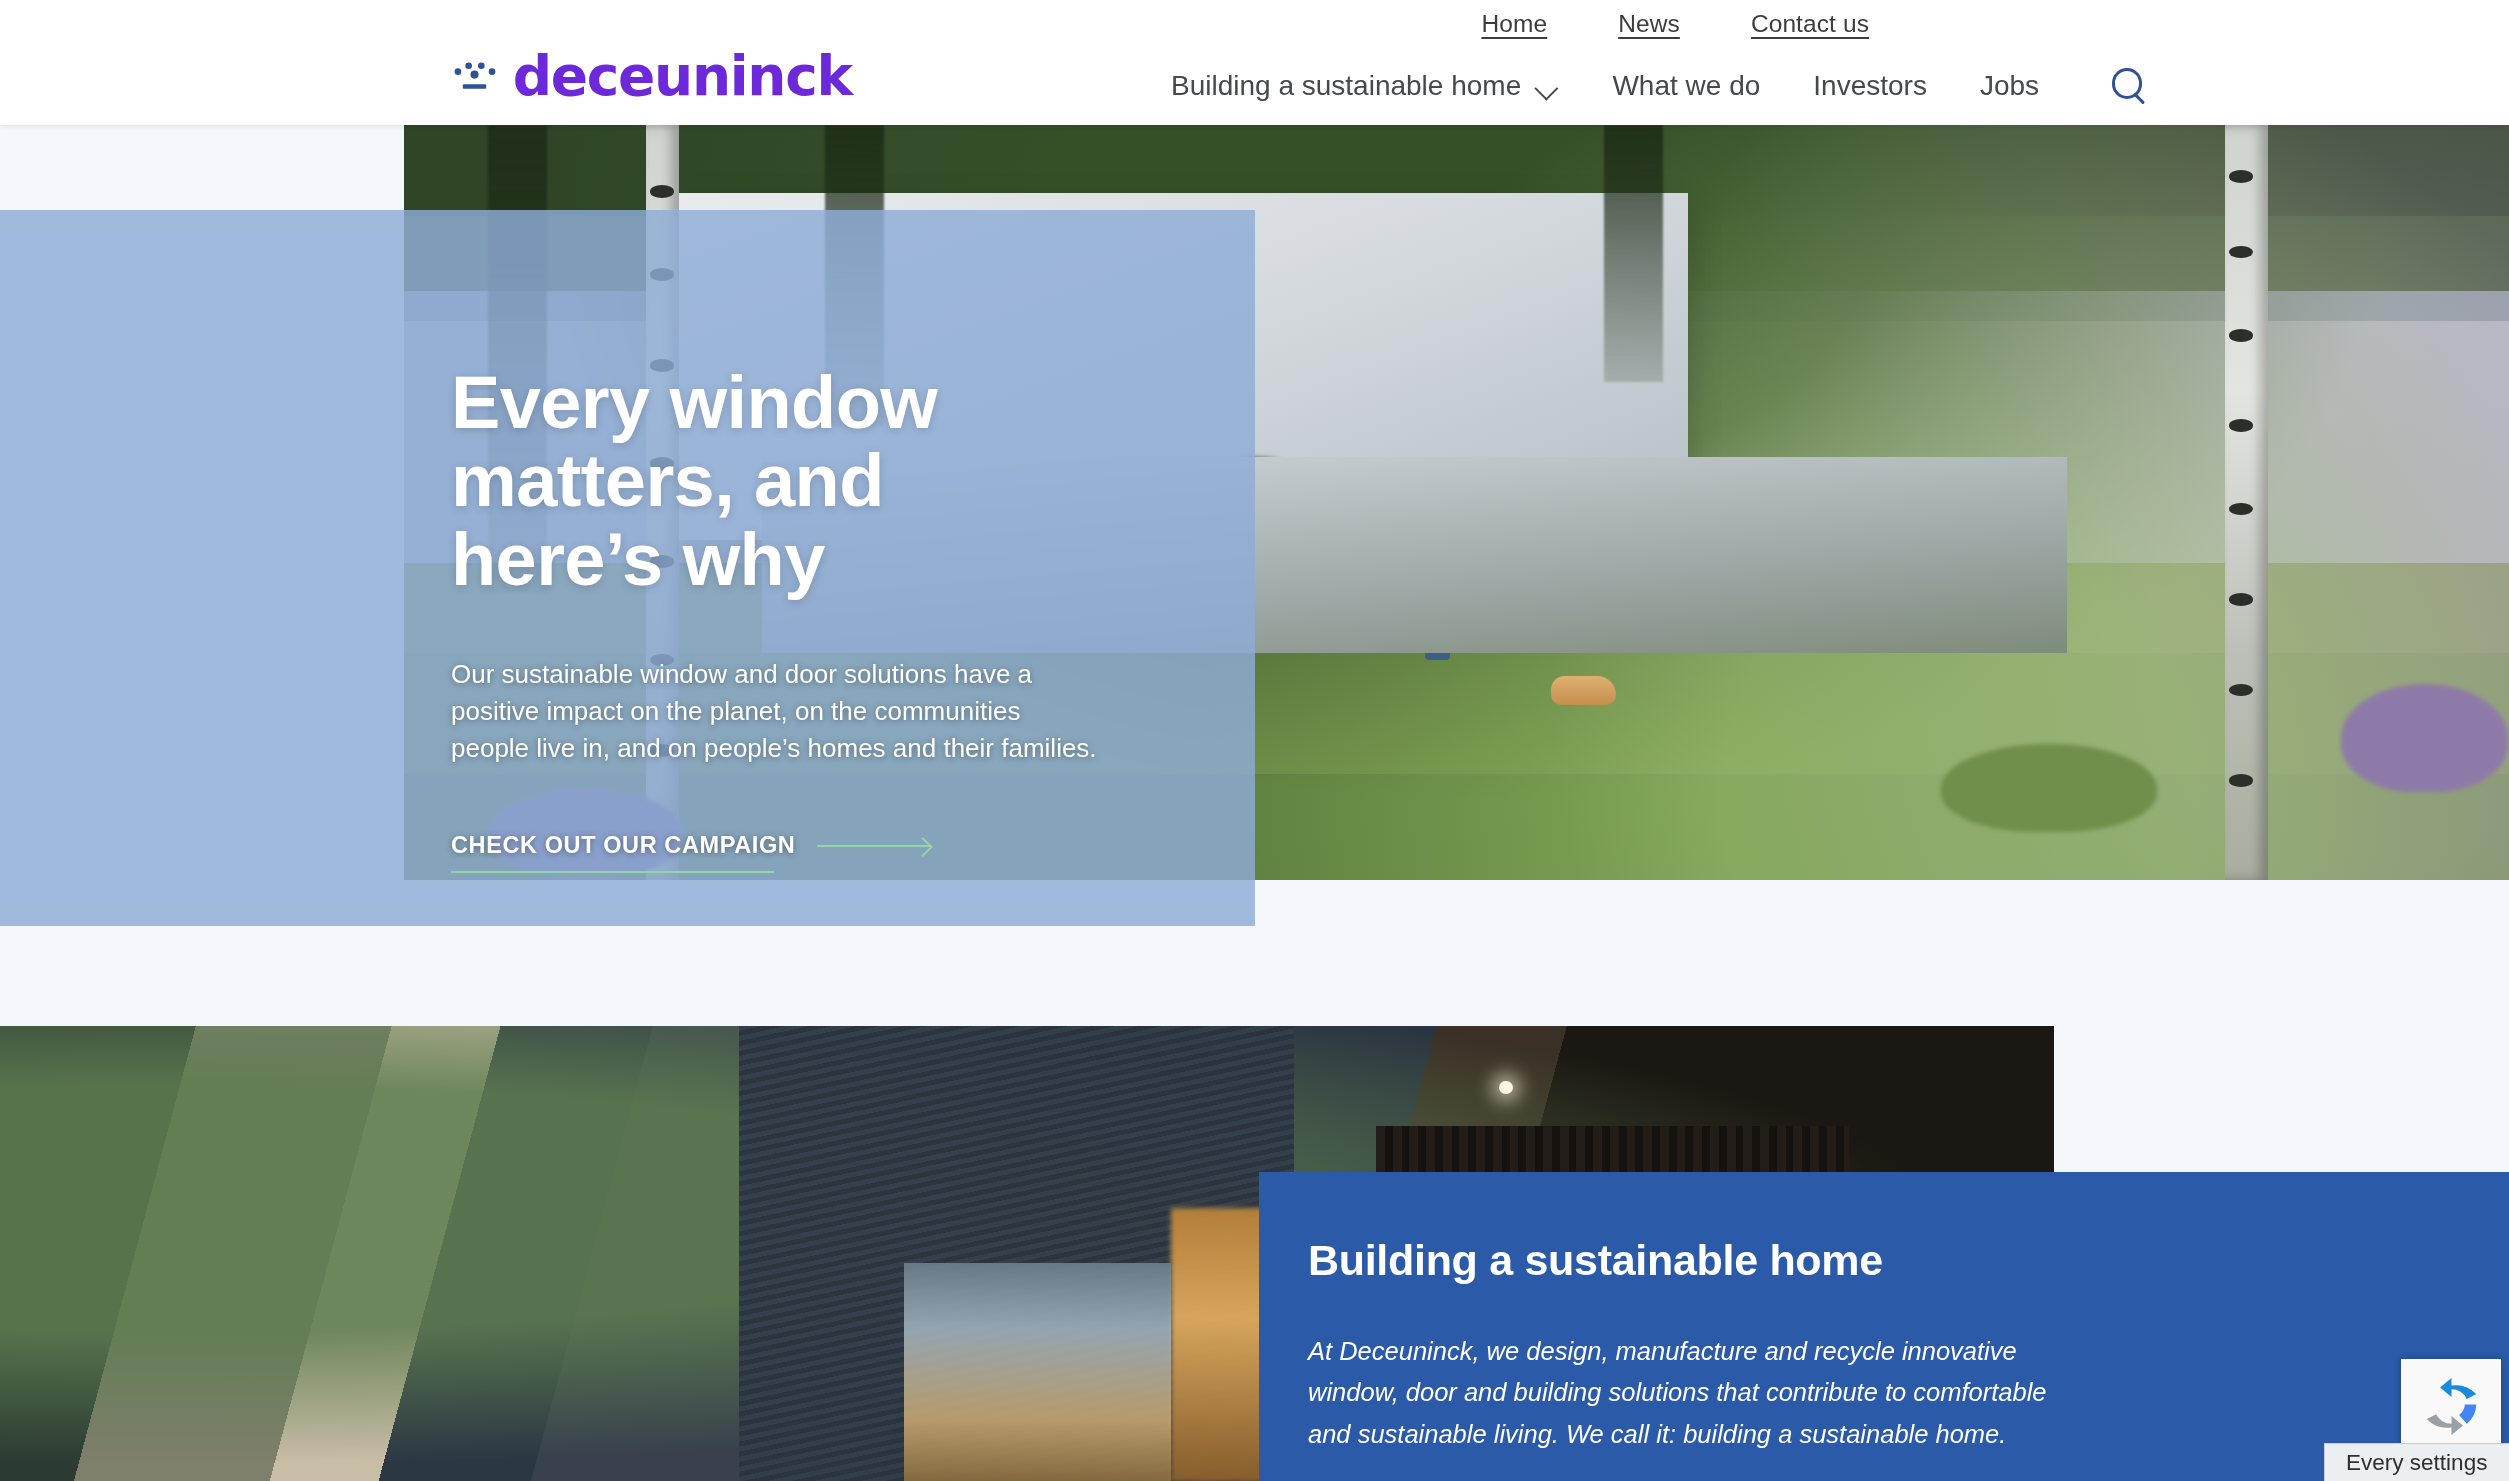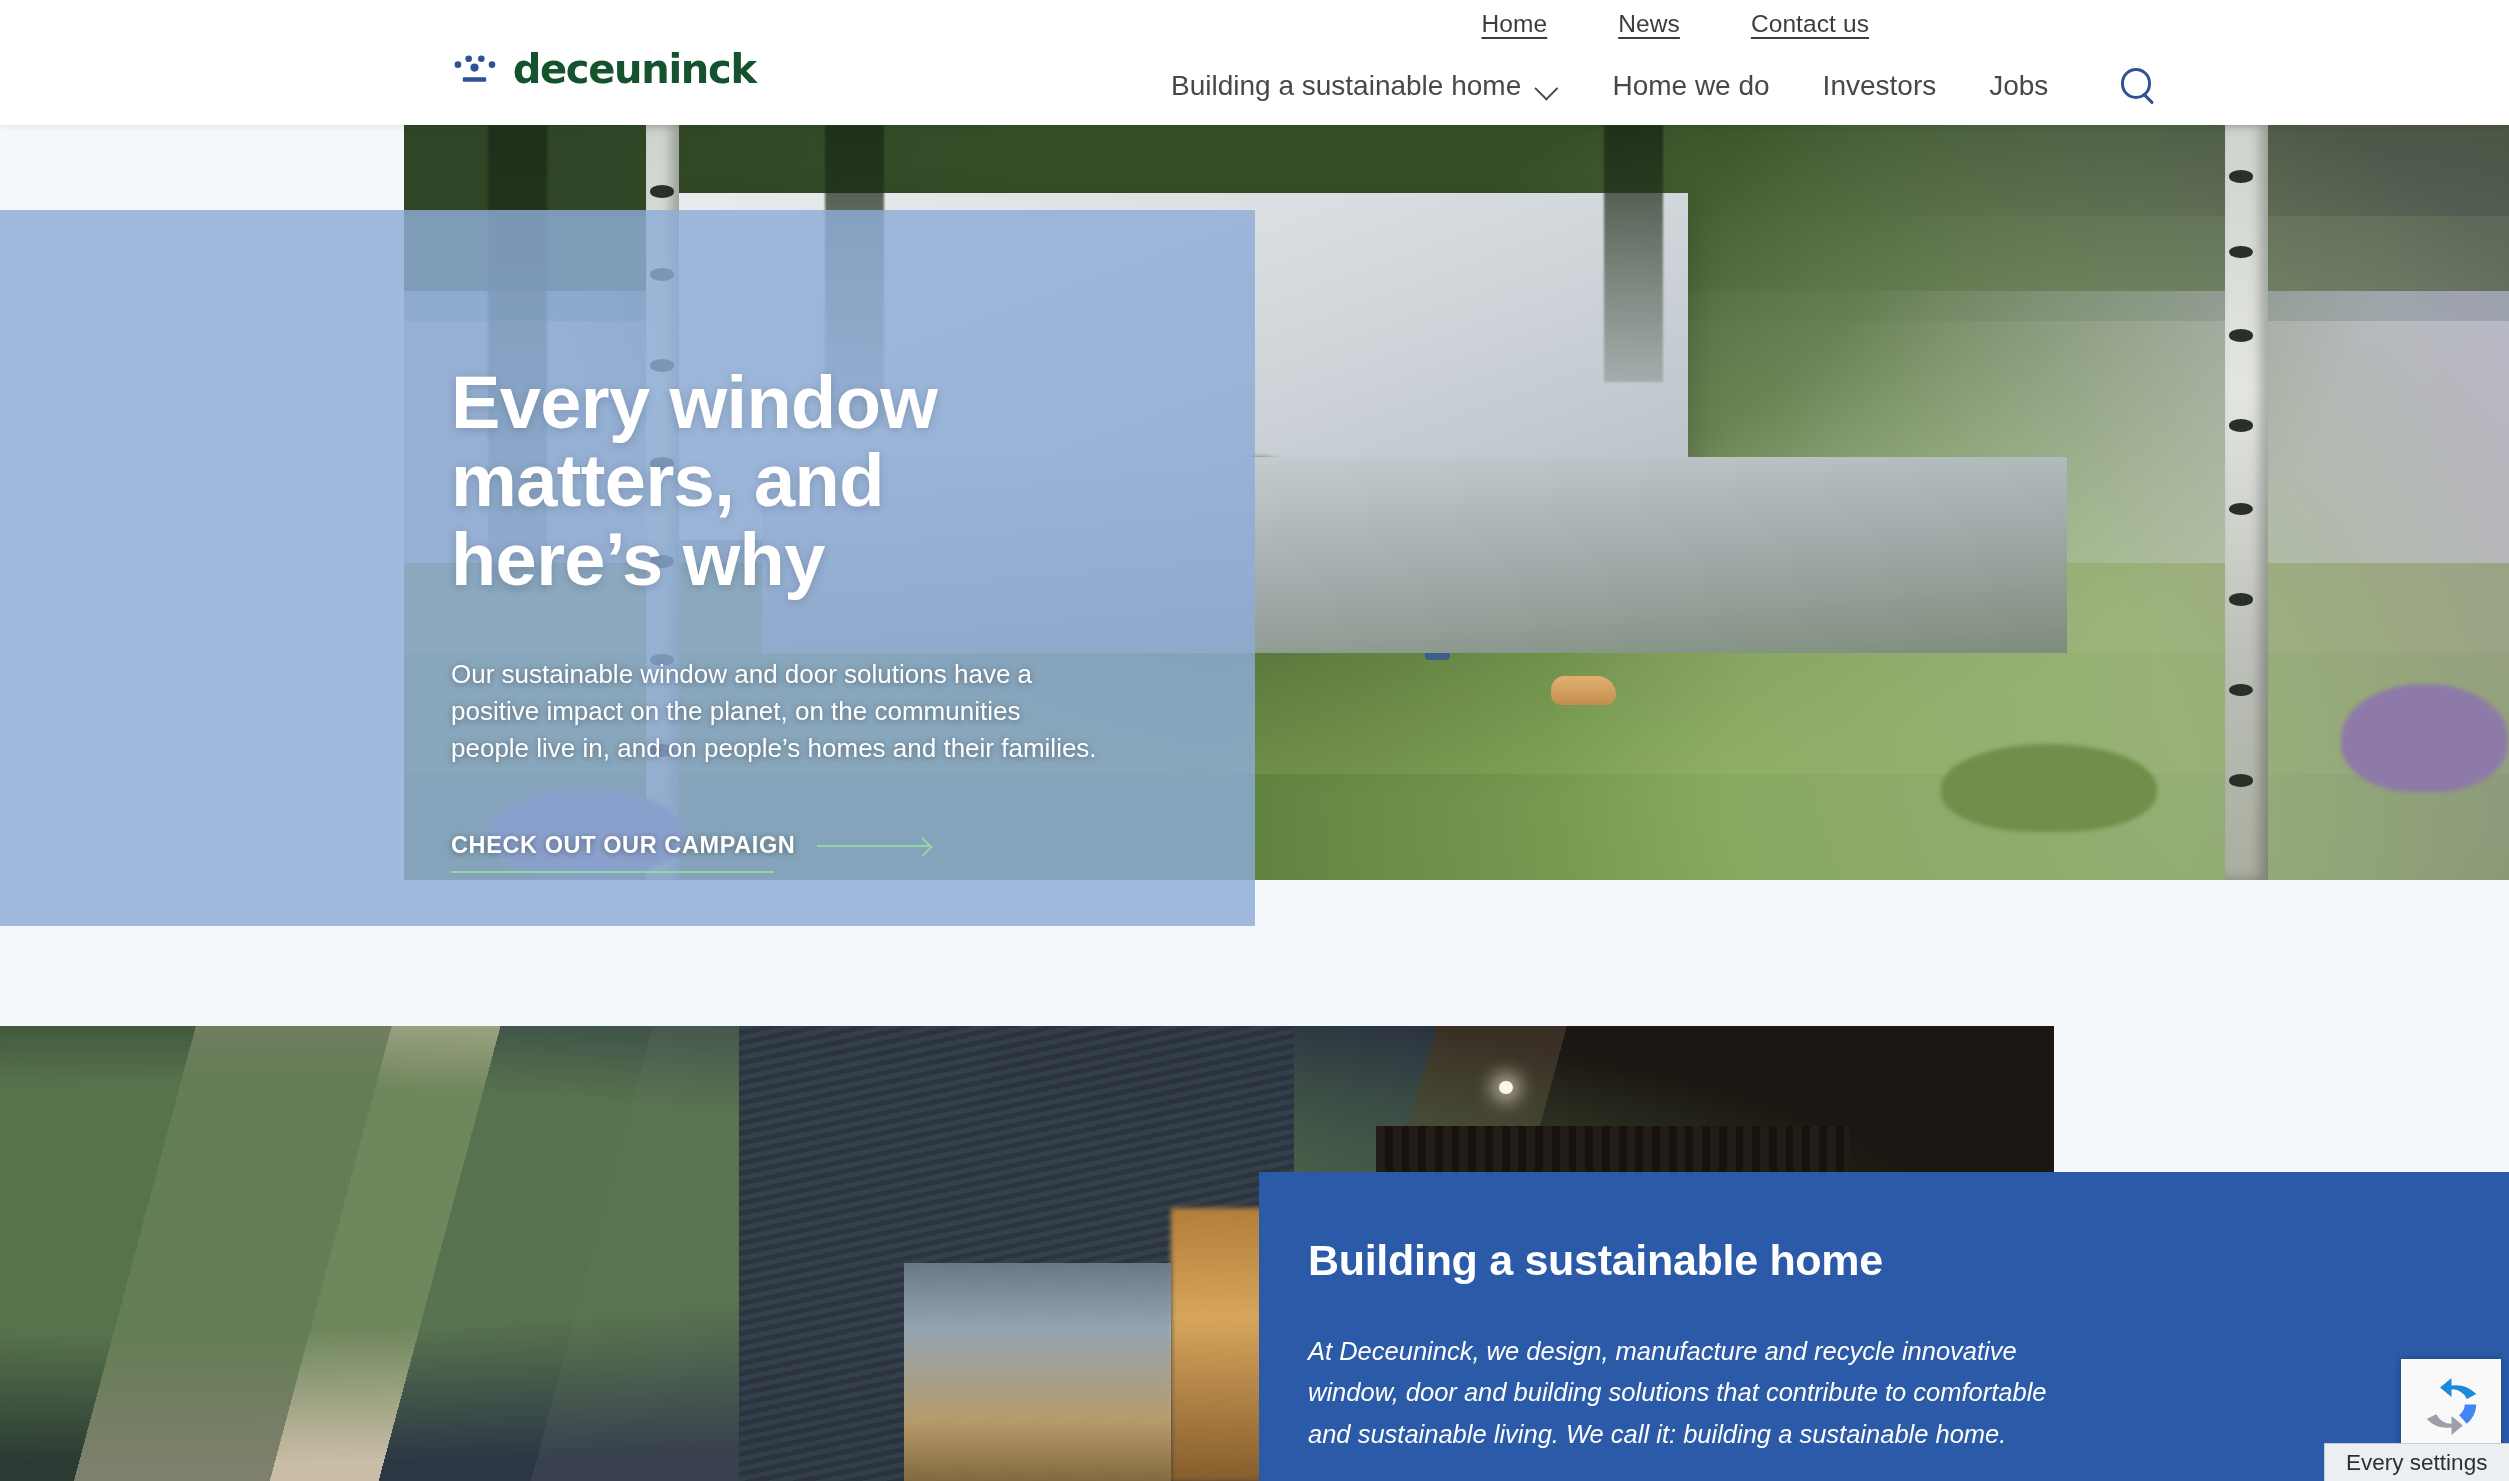--- a/index.html
+++ b/index.html
@@ -26,21 +26,21 @@
     text-underline-offset:4.9px; letter-spacing:0.1px; cursor:pointer;
     white-space:nowrap;
   }
 
   .logo-wrap{
     position:absolute; left:449px; top:49px;
     display:flex; align-items:center; gap:12.7px; cursor:pointer;
   }
   .logo-mark{ width:51px; height:37px; position:relative; flex:none; }
   .logo-text{
-    font-size:40px; font-weight:bold; color:#14532d;
+    font-size:55px; font-weight:bold; color:#6d28d9;
     letter-spacing:-1.3px; line-height:1; font-family:"DejaVu Sans", sans-serif;
   }
 
   .main-nav{
     position:absolute; left:1171px; top:47px; height:78px;
     display:flex; align-items:center; gap:0;
   }
   .nav-item{
     font-size:28px; color:#46484a; white-space:nowrap; cursor:pointer;
     display:flex; align-items:center; gap:14.7px; margin-right:53px;
@@ -268,21 +268,21 @@
     </span>
     <span class="logo-text">deceuninck</span>
   </div>
 
   <nav class="main-nav">
     <div class="nav-item">
       <span>Building a sustainable home</span>
       <i class="chev"></i>
     </div>
     <div class="nav-item">
-      <span>Home we do</span>
+      <span>What we do</span>
     </div>
     <div class="nav-item">
       <span>Investors</span>
     </div>
     <div class="nav-item">
       <span>Jobs</span>
     </div>
     <div class="search-btn"></div>
   </nav>
 </header>

